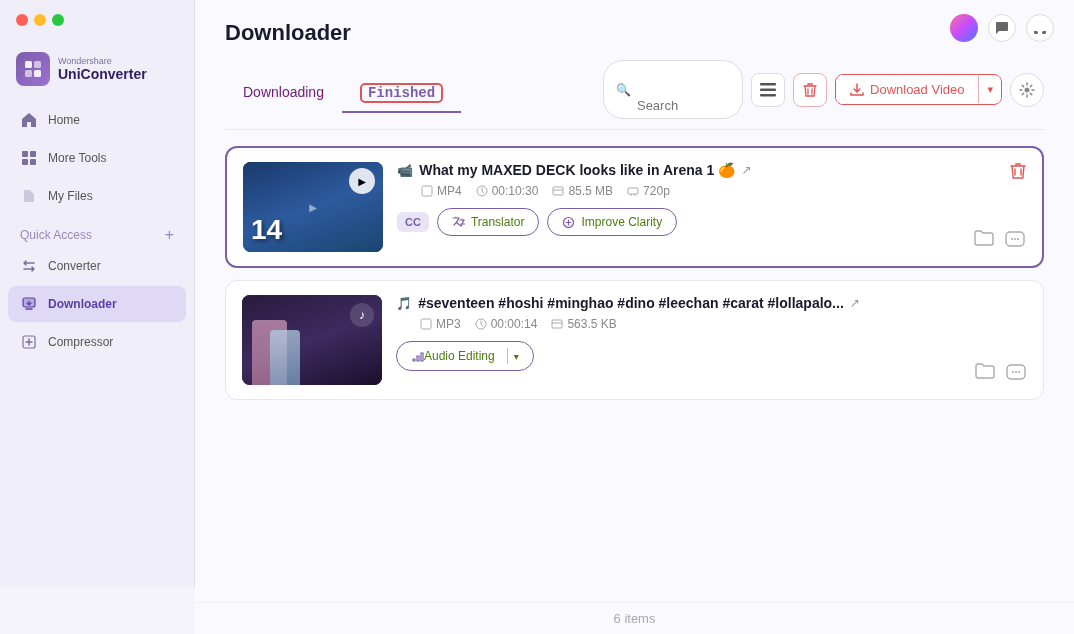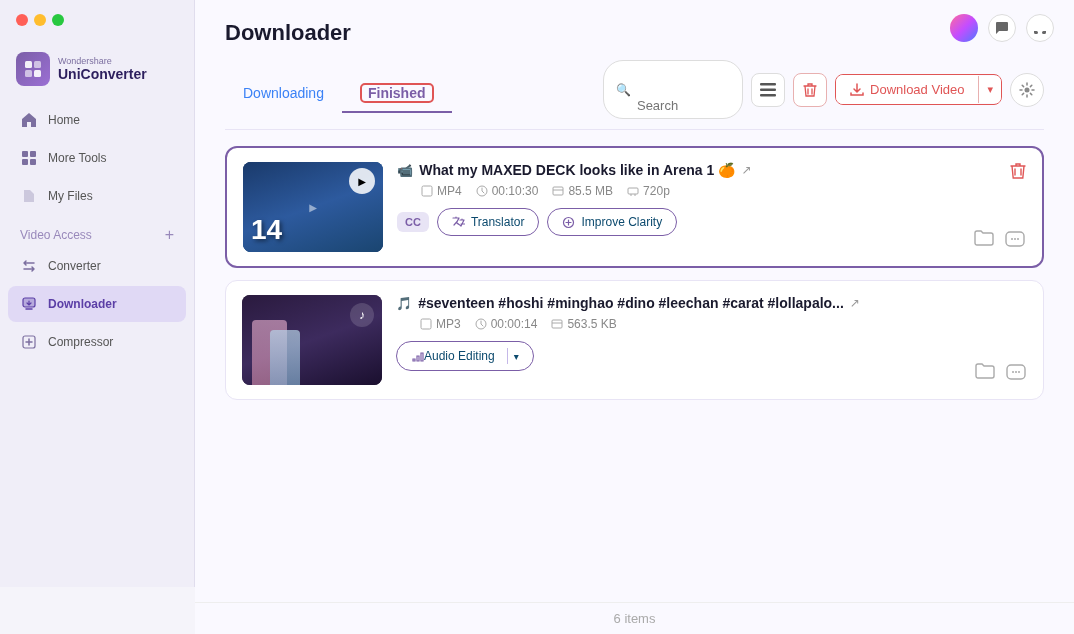--- a/index.html
+++ b/index.html
@@ -144,21 +144,21 @@
     }
 
     .tabs {
       display: flex;
       gap: 0;
     }
 
     .tab {
       padding: 8px 18px 10px 18px;
       font-size: 14px;
-      color: #3b82f6;
+      color: #701a75;
       cursor: pointer;
       position: relative;
       border-bottom: 2px solid transparent;
     }
 
     .tab.active {
       color: #7b5ea7;
       font-weight: 600;
       border-bottom: 2px solid #7b5ea7;
     }
@@ -410,21 +410,21 @@
     }
 
     .action-btn {
       display: flex;
       align-items: center;
       gap: 6px;
       padding: 6px 14px;
       border: 1.5px solid #7b5ea7;
       border-radius: 20px;
       background: white;
-      color: #0c4a6e;
+      color: #4d7c0f;
       font-size: 12px;
       font-weight: 500;
       cursor: pointer;
     }
 
     .action-btn.with-arrow {
       gap: 0;
     }
 
     .action-btn-text {
@@ -583,21 +583,21 @@
         <svg width="16" height="16" viewBox="0 0 16 16" fill="currentColor">
           <path d="M3 2h6l4 4v8H3V2z" opacity="0.3"></path>
           <path d="M3 2h6l4 4v8H3V2zm0 0v12h10V6l-4-4H3z"></path>
         </svg>
       </span>
       <span>My Files</span>
     </div>
   </div>
 
   <div class="section-header">
-    <span>Video Access</span>
+    <span>Quick Access</span>
     <span class="section-plus">+</span>
   </div>
 
   <div class="sidebar-nav">
     <div class="nav-item">
       <span class="nav-icon">
         <svg width="16" height="16" viewBox="0 0 16 16" fill="currentColor">
           <path d="M3 5h10M3 5l2-2M3 5l2 2M13 11H3M13 11l-2-2M13 11l-2 2" stroke="currentColor" stroke-width="1.5" fill="none" stroke-linecap="round"></path>
         </svg>
       </span>
@@ -640,21 +640,21 @@
       </svg>
     </div>
   </div>
 
   <div class="main-header">
     <h1 class="page-title">Downloader</h1>
     <div class="tabs-row">
       <div class="tabs">
         <div class="tab">Downloading</div>
         <div class="tab active">
-          <span style="border: 2px solid #e05555; border-radius: 5px; padding: 0 6px;">Finished</span>
+          <span style="border: 2px solid #e05555; border-radius: 5px; padding: 0 6px; font-family: Liberation Mono, monospace;">Finished</span>
         </div>
       </div>
       <div class="toolbar">
         <div class="search-box">
           <span class="search-icon-svg">🔍</span>
           <input class="search-input" type="text" placeholder="Search" style="">
         </div>
         <div class="icon-btn">
           <svg width="16" height="14" viewBox="0 0 16 14" fill="#555">
             <rect x="0" y="0" width="16" height="2.5" rx="1"></rect>

